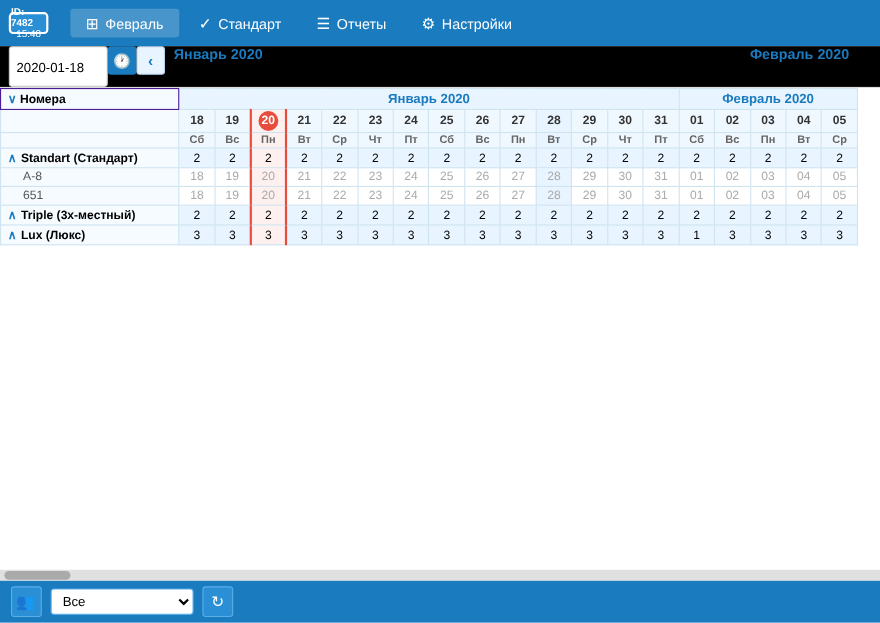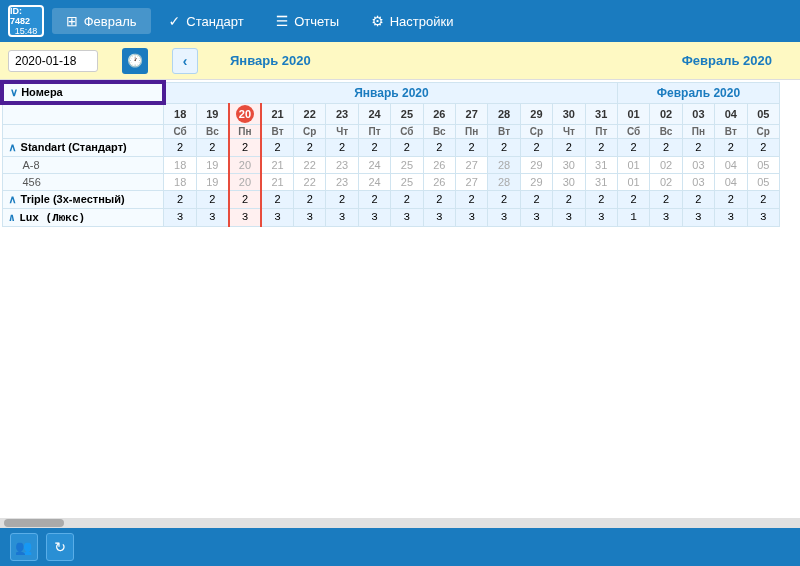--- a/index.html
+++ b/index.html
@@ -12,26 +12,26 @@
       display: flex;
       align-items: center;
       padding: 0 8px;
       gap: 4px;
     }
     .nav-logo {
       background: #2a8fd4;
       border: 2px solid #fff;
       border-radius: 4px;
       width: 36px;
-      height: 32px;
+      height: 20px;
       display: flex;
       flex-direction: column;
       align-items: center;
       justify-content: center;
-      margin-right: 4px;
+      margin-right: 16px;
     }
     .nav-logo-id { color: #fff; font-size: 9px; font-weight: bold; }
     .nav-logo-time { color: #fff; font-size: 9px; }
     .nav-btn {
       background: transparent;
       border: none;
       color: #fff;
       font-size: 13px;
       padding: 5px 14px;
       cursor: pointer;
@@ -39,27 +39,26 @@
       display: flex;
       align-items: center;
       gap: 6px;
       font-family: Arial, sans-serif;
     }
     .nav-btn.active { background: rgba(255,255,255,0.2); }
     .nav-icon { font-size: 14px; }
 
     
     .toolbar {
-      background: #fef9c3;
+      background: #000000;
       border-bottom: 1px solid #ddd;
       height: 38px;
       display: flex;
-      align-items: center;
       padding: 0 8px;
-      gap: 24px;
+      gap: 0;
     }
     .date-input {
       border: 1px solid #ccc;
       border-radius: 3px;
       padding: 3px 6px;
       font-size: 12px;
       width: 90px;
     }
     .icon-btn {
       background: #1a7bbf;
@@ -247,21 +246,21 @@
   <button class="nav-arrow">‹</button>
   <span style="font-weight:bold; color:#1a7bbf; font-size:13px; margin: 0 8px;">Январь 2020</span>
   <span style="flex:1"></span>
   <span style="font-weight:bold; color:#1a7bbf; font-size:13px; margin-right:20px;">Февраль 2020</span>
 </div>
 
 <div class="calendar-container">
   <table id="cal-table">
     <thead>
       <tr>
-        <th class="col-label" rowspan="1" style="background:#f5fbff; border:4px solid #4c1d95;">
+        <th class="col-label" rowspan="1" style="background:#f5fbff; border:1px solid #4c1d95;">
           <span style="color:#1a7bbf; cursor:pointer;">∨</span>
           <span>Номера</span>
         </th>
 
         <th id="jan-header" class="month-header" colspan="14">Январь 2020</th>
 
         <th id="feb-header" class="month-header" colspan="5">Февраль 2020</th>
       </tr>
       <tr class="day-num-row" id="day-num-row">
           <th style="background: rgb(245, 251, 255);"></th>
@@ -347,21 +346,21 @@
           <td style="color: rgb(170, 170, 170);">29</td>
           <td style="color: rgb(170, 170, 170);">30</td>
           <td style="color: rgb(170, 170, 170);">31</td>
           <td style="color: rgb(170, 170, 170);">01</td>
           <td style="color: rgb(170, 170, 170);">02</td>
           <td style="color: rgb(170, 170, 170);">03</td>
           <td style="color: rgb(170, 170, 170);">04</td>
           <td style="color: rgb(170, 170, 170);">05</td>
         </tr>
         <tr style="background: rgb(255, 255, 255);">
-          <td class="col-label-sub">456</td>
+          <td class="col-label-sub">651</td>
           <td style="color: rgb(170, 170, 170);">18</td>
           <td style="color: rgb(170, 170, 170);">19</td>
           <td style="border-left: 2px solid rgb(231, 76, 60); border-right: 2px solid rgb(231, 76, 60); background: rgb(255, 240, 240); color: rgb(170, 170, 170);">20</td>
           <td style="color: rgb(170, 170, 170);">21</td>
           <td style="color: rgb(170, 170, 170);">22</td>
           <td style="color: rgb(170, 170, 170);">23</td>
           <td style="color: rgb(170, 170, 170);">24</td>
           <td style="color: rgb(170, 170, 170);">25</td>
           <td style="color: rgb(170, 170, 170);">26</td>
           <td style="color: rgb(170, 170, 170);">27</td>
@@ -390,21 +389,21 @@
           <td style="background: rgb(232, 244, 255);">2</td>
           <td style="background: rgb(232, 244, 255);">2</td>
           <td style="background: rgb(232, 244, 255);">2</td>
           <td style="background: rgb(232, 244, 255);">2</td>
           <td style="background: rgb(232, 244, 255);">2</td>
           <td style="background: rgb(232, 244, 255);">2</td>
           <td style="background: rgb(232, 244, 255);">2</td>
           <td style="background: rgb(232, 244, 255);">2</td>
           <td style="background: rgb(232, 244, 255);">2</td>
         </tr>
-        <tr style="background: rgb(232, 244, 255); font-family: Liberation Mono, monospace;">
+        <tr style="background: rgb(232, 244, 255);">
           <td class="col-label row-group-header"><span class="expand-icon">∧</span>Lux (Люкс)</td>
           <td style="background: rgb(232, 244, 255);">3</td>
           <td style="background: rgb(232, 244, 255);">3</td>
           <td style="border-left: 2px solid rgb(231, 76, 60); border-right: 2px solid rgb(231, 76, 60); background: rgb(255, 240, 240);">3</td>
           <td style="background: rgb(232, 244, 255);">3</td>
           <td style="background: rgb(232, 244, 255);">3</td>
           <td style="background: rgb(232, 244, 255);">3</td>
           <td style="background: rgb(232, 244, 255);">3</td>
           <td style="background: rgb(232, 244, 255);">3</td>
           <td style="background: rgb(232, 244, 255);">3</td>
@@ -422,14 +421,17 @@
       </tbody>
   </table>
 </div>
 
 <div class="scroll-bar-h">
   <div class="scroll-thumb"></div>
 </div>
 
 <div class="bottom-bar">
   <button class="bottom-icon-btn">👥</button>
+  <select class="bottom-select">
+    <option>Все</option>
+  </select>
   <button class="bottom-icon-btn">↻</button>
 </div>
 
 </body></html>

